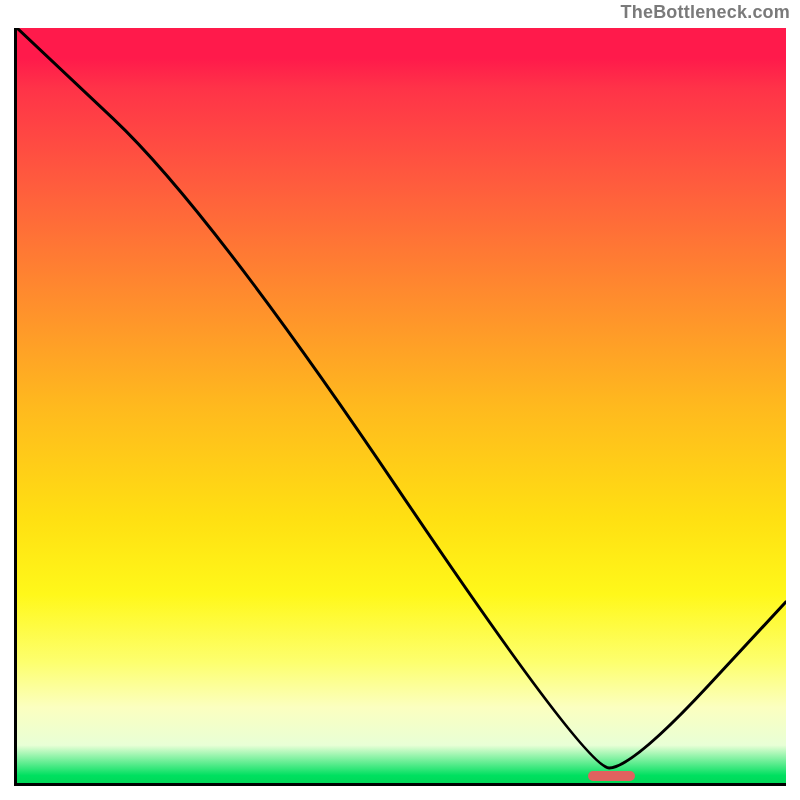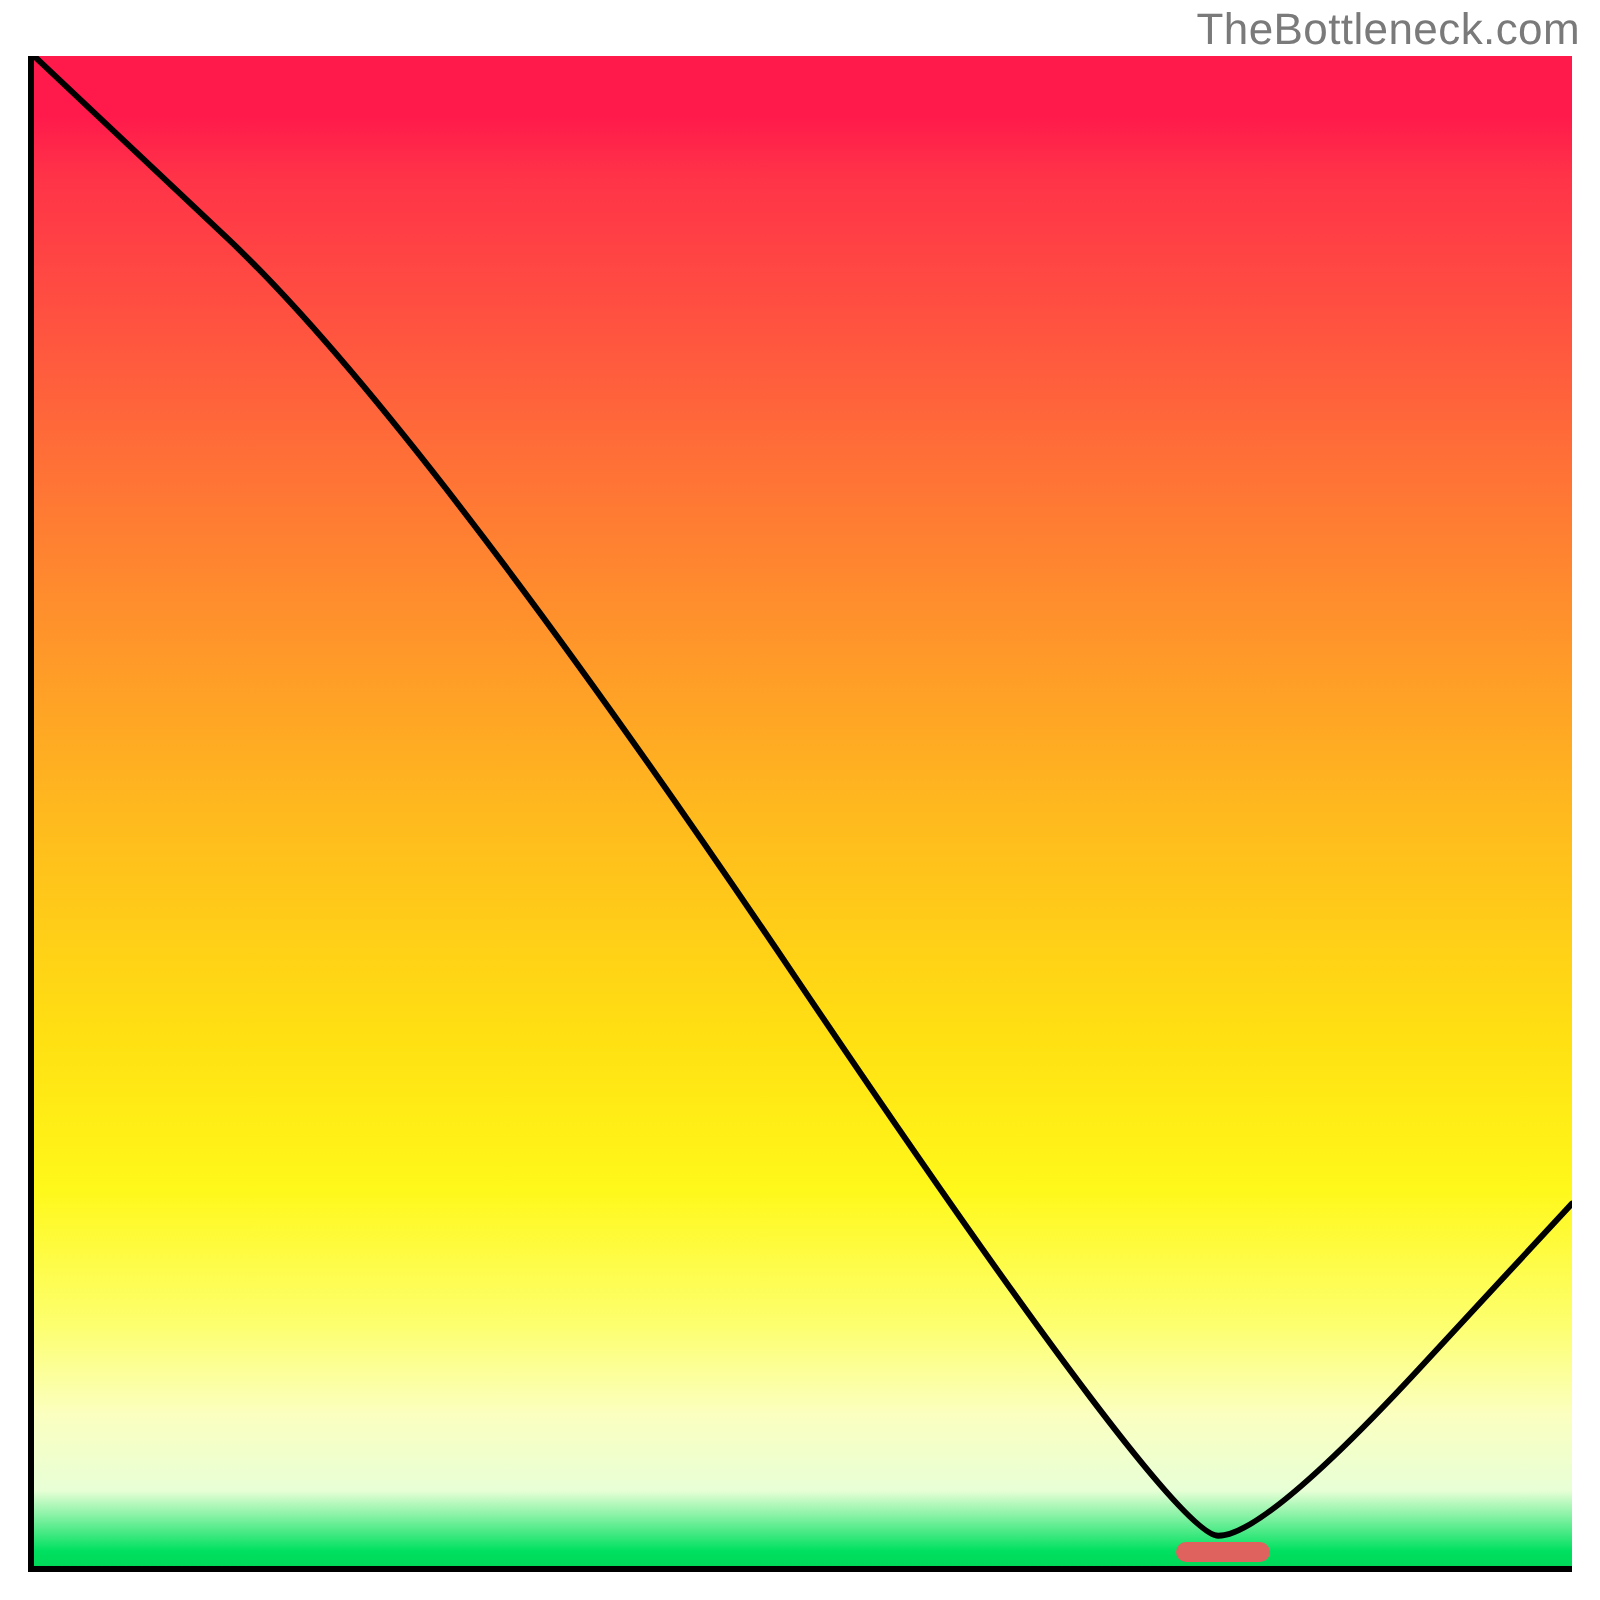--- a/index.html
+++ b/index.html
@@ -14,22 +14,22 @@
     position: relative;
     width: 800px;
     height: 800px;
     background: #ffffff;
     box-sizing: border-box;
   }
   .watermark {
     position: absolute;
     top: 2px;
     right: 10px;
-    font-size: 22px;
-    font-weight: 400;
+    font-size: 18px;
+    font-weight: 700;
     color: #7a7a7a;
     letter-spacing: 0.2px;
     z-index: 5;
   }
   .plot {
     position: absolute;
     left: 14px;
     top: 28px;
     width: 772px;
     height: 758px;

